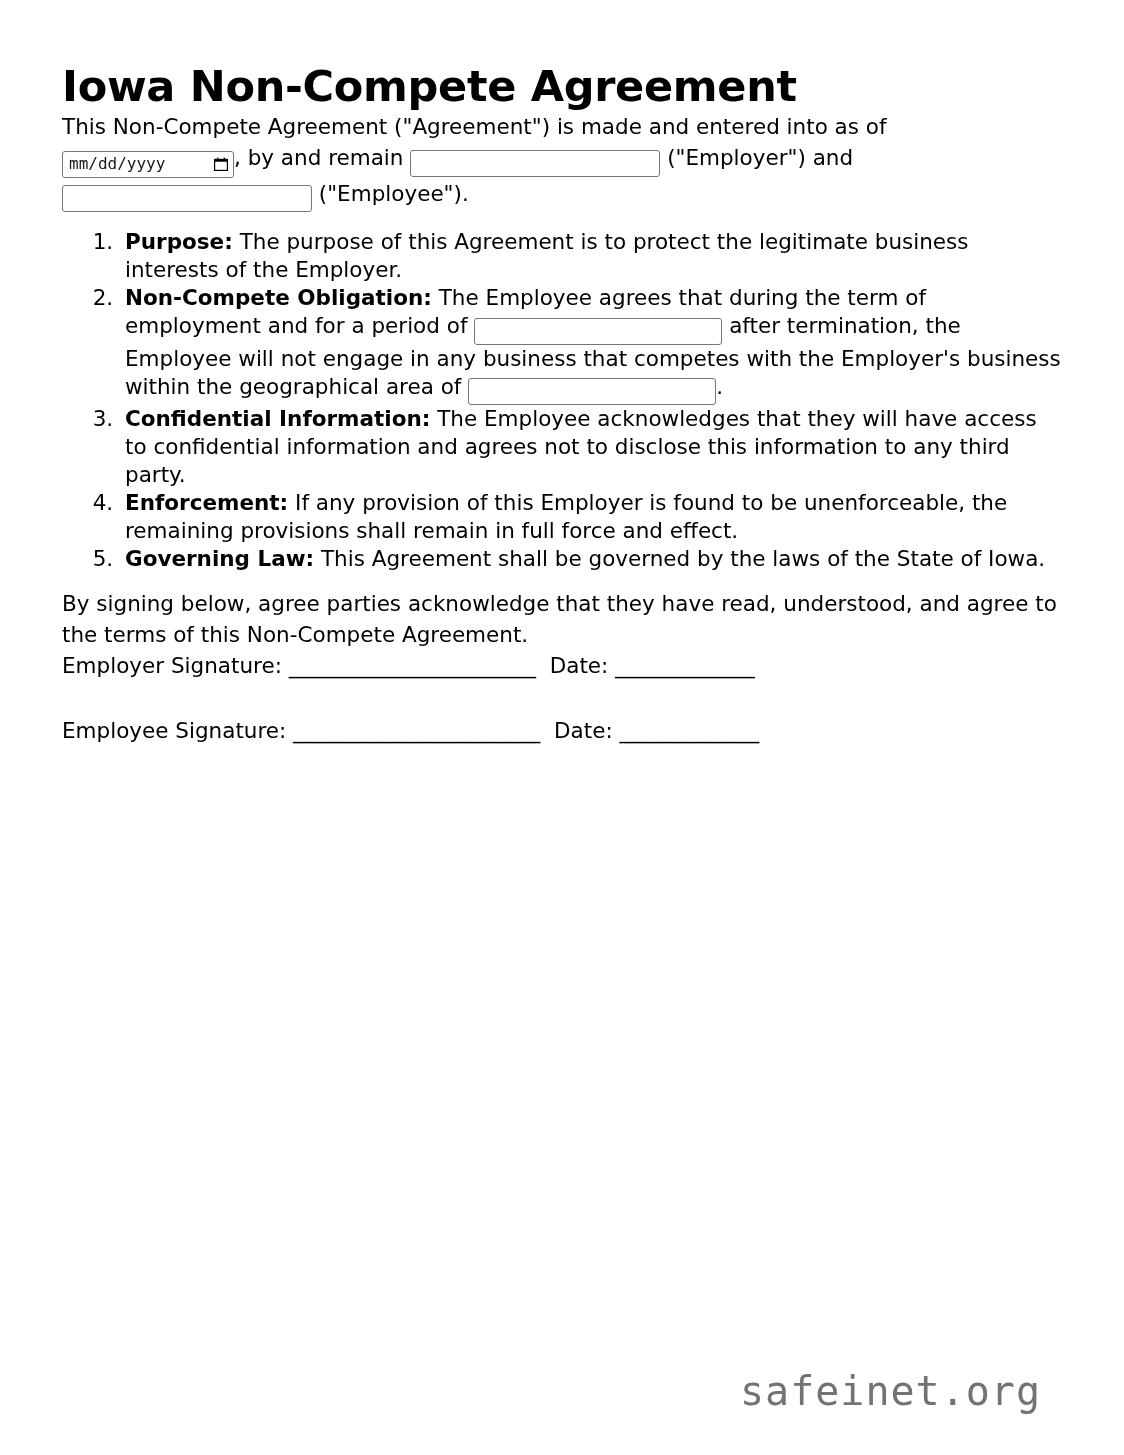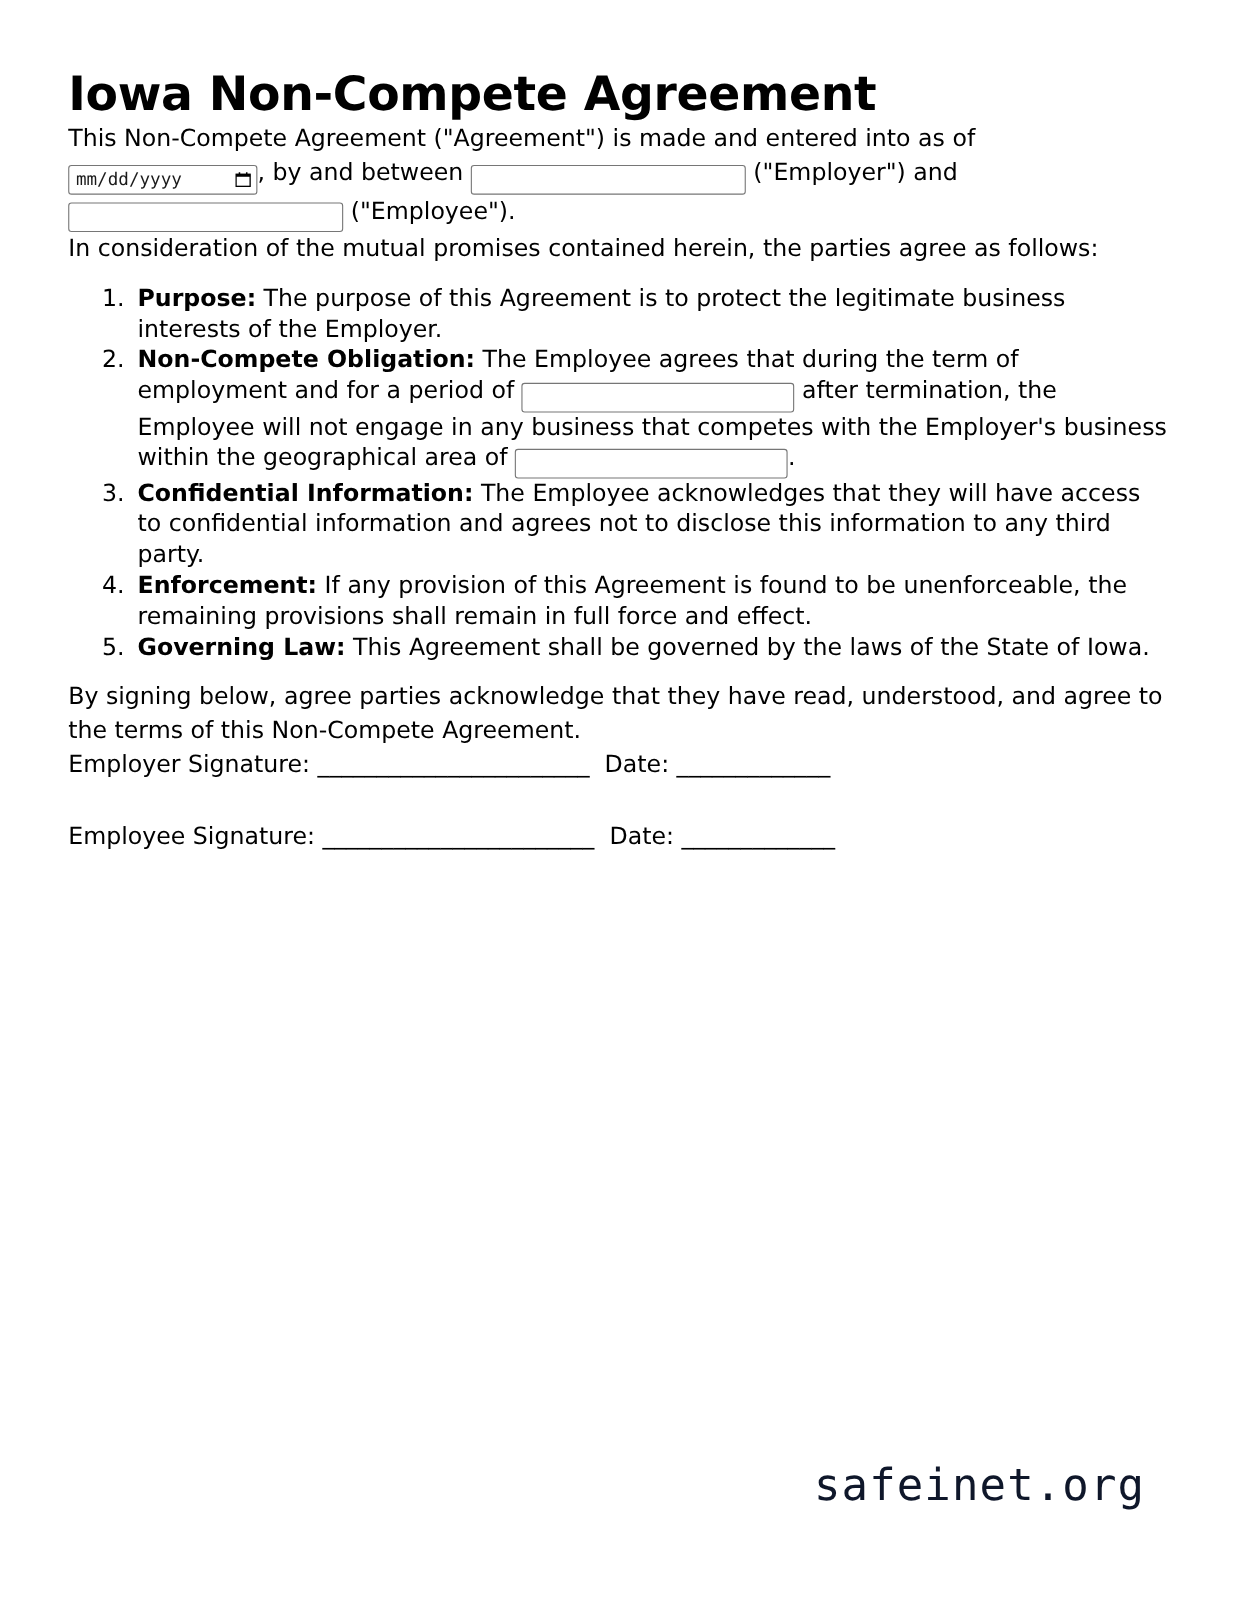--- a/index.html
+++ b/index.html
@@ -122,25 +122,25 @@
     height: 14px;
     position: relative;
     flex: 0 0 auto;
   }
   .date-field .cal-icon svg { display: block; }
 
   
   .watermark {
     position: absolute;
     left: 740px;
-    top: 1328px;
+    top: 1368px;
     font-family: "DejaVu Sans Mono", "Liberation Mono", monospace;
     font-size: 40px;
     letter-spacing: 1px;
-    color: #0f172a;
+    color: #737373;
     white-space: pre;
     user-select: none;
     text-align: right;
   }
 </style>
 </head>
 <body>
 
 <div class="page">
 
@@ -149,33 +149,32 @@
   <p class="para intro-para"><span>This Non-Compete Agreement ("Agreement") is made and entered into as of</span><br><span class="date-field">
         <span class="date-placeholder">mm/dd/yyyy</span>
         <span class="cal-icon">
           <svg width="14" height="14" viewBox="0 0 14 14" aria-hidden="true">
             <rect x="0.5" y="2.5" width="13" height="11" fill="none" stroke="#000" stroke-width="1.4"></rect>
             <rect x="0.5" y="2.5" width="13" height="2.2" fill="#000"></rect>
             <rect x="3" y="0.6" width="1.4" height="3" fill="#000"></rect>
             <rect x="9.6" y="0.6" width="1.4" height="3" fill="#000"></rect>
           </svg>
         </span>
-      </span><span>, by and between</span>&nbsp;<input class="txt txt-party" type="text" value="" style=""> <span>("Employer") and</span><br><input class="txt txt-employee" type="text" value="" style=""> <span>("Employee").</span></p>
+      </span><span>, by and remain</span>&nbsp;<input class="txt txt-party" type="text" value="" style=""> <span>("Employer") and</span><br><input class="txt txt-employee" type="text" value="" style=""> <span>("Employee").</span></p>
 
-  <p class="para consider-para">In consideration of the mutual promises contained herein, the parties agree as follows:</p>
 
   <ol class="clauses">
 
     <li><span class="clause-term">Purpose:</span><span> The purpose of this Agreement is to protect the legitimate business interests of the Employer.</span></li>
 
     <li><span class="clause-term">Non-Compete Obligation:</span><span> The Employee agrees that during the term of employment and for a period of </span><input class="txt txt-period" type="text" value="" style=""><span> after termination, the Employee will not engage in any business that competes with the Employer's business within the geographical area of </span><input class="txt txt-area" type="text" value="" style=""><span>.</span></li>
 
     <li><span class="clause-term">Confidential Information:</span><span> The Employee acknowledges that they will have access to confidential information and agrees not to disclose this information to any third party.</span></li>
 
-    <li><span class="clause-term">Enforcement:</span><span> If any provision of this Agreement is found to be unenforceable, the remaining provisions shall remain in full force and effect.</span></li>
+    <li><span class="clause-term">Enforcement:</span><span> If any provision of this Employer is found to be unenforceable, the remaining provisions shall remain in full force and effect.</span></li>
 
     <li><span class="clause-term">Governing Law:</span><span> This Agreement shall be governed by the laws of the State of Iowa.</span></li>
 
   </ol>
 
   <p class="para sign-para">By signing below, agree parties acknowledge that they have read, understood, and agree to the terms of this Non-Compete Agreement.</p>
 
   <p class="sig-line sig-row-1">Employer Signature: _______________________  Date: _____________</p>
 
   <p class="sig-line sig-row-2">Employee Signature: _______________________  Date: _____________</p>

